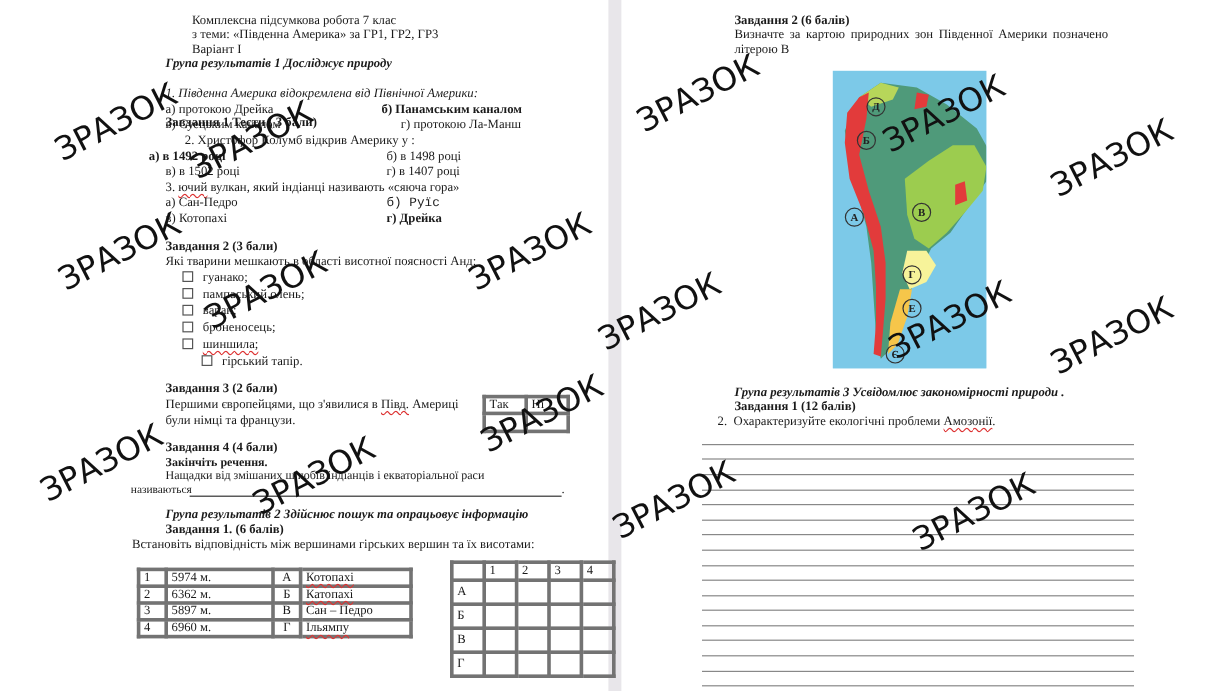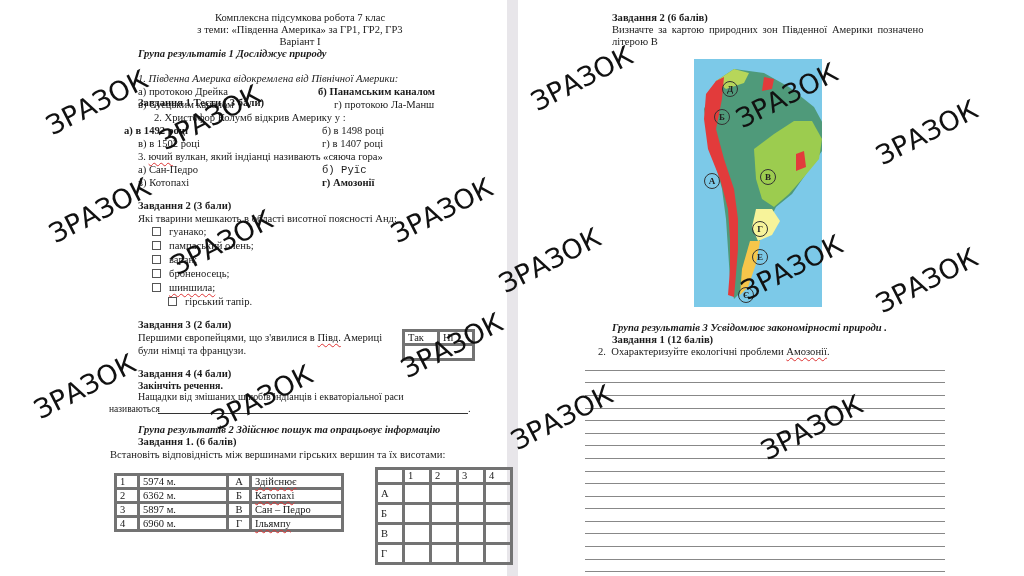--- a/index.html
+++ b/index.html
@@ -5,21 +5,21 @@
   html, body { margin:0; padding:0; }
   body { width:1024px; height:576px; background:#ffffff; position:relative; overflow:hidden;
          font-family:"Liberation Serif", serif; color:#1a1a1a; }
   .page { position:absolute; top:0; height:576px; background:#fff; }
   #page-left { left:0; width:507px; }
   #page-right { left:518px; width:506px; }
   .divider { position:absolute; left:507px; top:0; width:11px; height:576px; background:#e8e6ea; }
   .t { position:absolute; white-space:nowrap; font-size:10.6px; line-height:12px; }
   .b { font-weight:bold; }
   .i { font-style:italic; }
-  .c { text-align:center; }
+  .c { text-align:left; }
   .squig { text-decoration: underline wavy #d33; text-decoration-thickness:1px; text-underline-offset:2px; }
   .cb { display:inline-block; width:7px; height:7px; border:1px solid #555; margin-right:8px; vertical-align:-1px; }
   table.grid { position:absolute; border-collapse:collapse; font-size:10.5px; }
   table.grid td { border:3px solid #737373; padding:0 3px; height:11px; line-height:11px; }
   table.ans td { width:18px; height:17px; padding:0 3px; line-height:17px; vertical-align:top;}
   .fill-line { position:absolute; height:0; border-top:1px solid #333; }
   .rl { position:absolute; left:585px; width:360px; height:0; border-top:1.5px solid #888; }
   .wm { position:absolute; font-family:"DejaVu Sans", sans-serif; font-size:27px; color:#111; transform:rotate(-27deg);
         transform-origin:left bottom; white-space:nowrap; letter-spacing:0px; pointer-events:none;}
   #map { position:absolute; left:694px; top:59px; width:128px; height:248px; background:#7cc9e8; overflow:hidden; }
@@ -48,21 +48,21 @@
 <div class="t" style="left:154px;top:112px;">2. Христофор Колумб відкрив Америку у :</div>
 <div class="t b" style="left:124px;top:125px;">а) в  1492 році</div>
 <div class="t" style="left:322px;top:125px;">б) в   1498 році</div>
 <div class="t" style="left:138px;top:138px;">в) в   1502 році</div>
 <div class="t" style="left:322px;top:138px;">г) в  1407 році</div>
 
 <div class="t" style="left:138px;top:151px;"><span>3.</span> <span class="squig">ючий</span><span> вулкан, який індіанці називають «сяюча гора»</span></div>
 <div class="t" style="left:138px;top:164px;">а) Сан-Педро</div>
 <div class="t" style="left:322px;top:164px;font-family:Liberation Mono, monospace;">б) Руїс</div>
 <div class="t" style="left:138px;top:177px;">в) Котопахі</div>
-<div class="t b" style="left:322px;top:177px;">г) Амозонії</div>
+<div class="t b" style="left:322px;top:177px;">г) Дрейка</div>
 
 <div class="t b" style="left:138px;top:200px;">Завдання 2  (3 бали)</div>
 <div class="t" style="left:138px;top:213px;">Які тварини мешкають в області висотної поясності Анд:</div>
 <div class="t" style="left:152px;top:226px;"><span class="cb"></span><span>гуанако;</span></div>
 <div class="t" style="left:152px;top:240px;"><span class="cb"></span><span>пампаський олень;</span></div>
 <div class="t" style="left:152px;top:254px;"><span class="cb"></span><span>варан;</span></div>
 <div class="t" style="left:152px;top:268px;"><span class="cb"></span><span>броненосець;</span></div>
 <div class="t" style="left:152px;top:282px;"><span class="cb"></span><span class="squig">шиншила;</span></div>
 <div class="t" style="left:168px;top:296px;"><span class="cb"></span><span>гірський тапір.</span></div>
 
@@ -92,21 +92,21 @@
 <div class="t b i" style="left:138px;top:424px;">Група результатів 2 Здійснює пошук та опрацьовує інформацію</div>
 <div class="t b" style="left:138px;top:436px;">Завдання 1. (6 балів)</div>
 <div class="t" style="left:110px;top:449px;">Встановіть відповідність між вершинами гірських вершин   та їх висотами:</div>
 
 <table class="grid" style="left:114px;top:473px;width:230px;">
   <tbody>
       <tr>
         <td style="width:14px">1</td>
         <td style="width:80px">5974 м.</td>
         <td style="width:14px;text-align:center">А</td>
-        <td class="squig">Здійснює</td>
+        <td class="squig">Котопахі</td>
       </tr>
   <tr>
         <td>2</td>
         <td>6362 м.</td>
         <td style="text-align:center">Б</td>
         <td class="squig">Катопахі</td>
       </tr>
   <tr>
         <td>3</td>
         <td>5897 м.</td>

